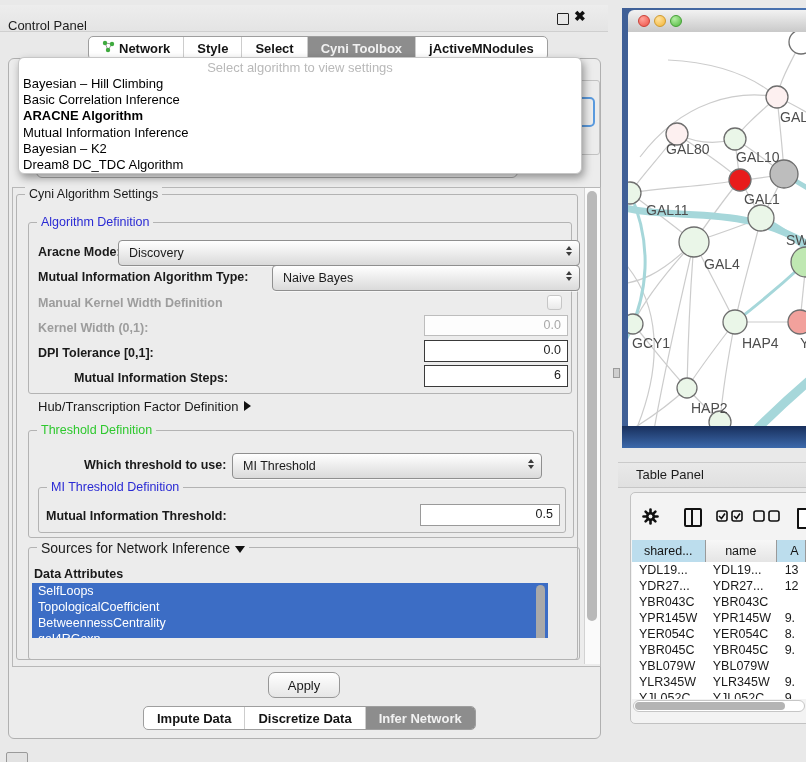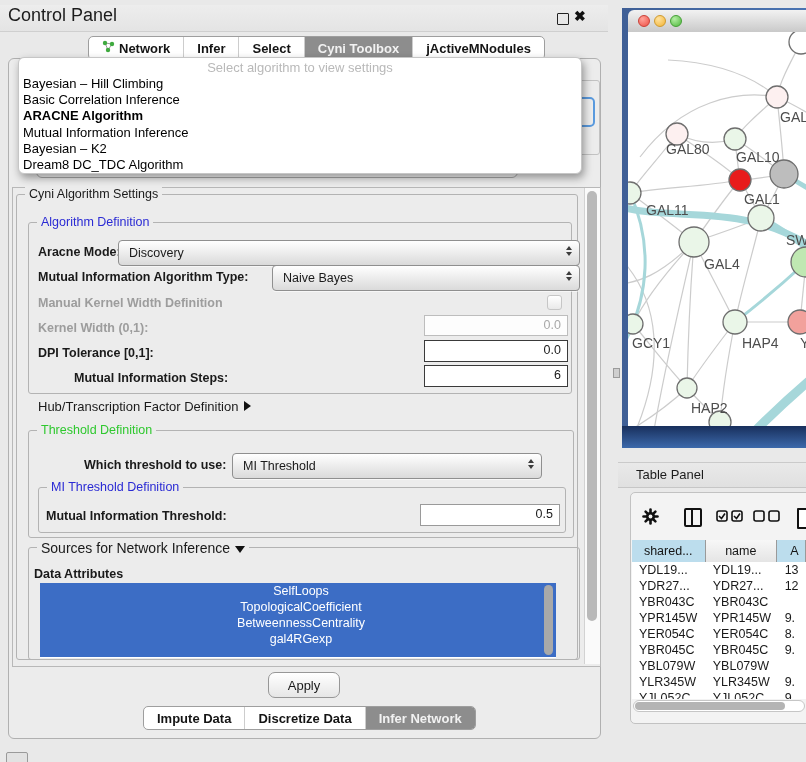--- a/index.html
+++ b/index.html
@@ -1,21 +1,21 @@
 <!DOCTYPE html>
 <html><head>
 <meta charset="utf-8">
 <style>
   html,body{margin:0;padding:0;background:#e9e9e9;font-family:"Liberation Sans",sans-serif;}
   #screen{position:relative;width:806px;height:762px;overflow:hidden;background:#e9e9e9;font-size:12.5px;color:#1a1a1a;}
   .abs{position:absolute;}
 
   
   .cp-titlebar{left:0;top:5px;width:608px;height:26px;border-bottom:1px solid #cfcfcf;background:linear-gradient(#ededed,#e4e4e4);}
-  .cp-title{position:absolute;left:8px;top:0;font-size:18px;color:#1c1c1c;}
+  .cp-title{position:absolute;left:8px;top:13px;font-size:13px;color:#1c1c1c;}
   .float-btn{position:absolute;left:557px;top:8px;width:10px;height:10px;border:1.6px solid #222;border-radius:1px;}
   .close-btn{position:absolute;left:574px;top:3px;font-size:14px;font-weight:bold;color:#111;}
 
   .tabbar{display:inline-flex;align-items:stretch;background:#fff;border:1px solid #9e9e9e;border-radius:5px;overflow:hidden;height:22px;}
   .tab{display:flex;align-items:center;gap:4px;padding:0 13px;font-size:13px;font-weight:bold;color:#141414;border-left:1px solid #cdcdcd;white-space:nowrap;}
   .tab:first-child{border-left:none;}
   .tab.selected{background:#8d8d8d;color:#f2f2f2;}
 
   .main-panel{left:8px;top:58px;width:591px;height:679px;background:#ececec;border:1px solid #b0b0b0;border-radius:6px;}
 
@@ -51,21 +51,21 @@
 
   .field{position:absolute;background:#fff;border:1.5px solid #3a3a3a;font-size:12.5px;text-align:right;padding:2px 6px 11px 0;box-sizing:border-box;}
   .field.soft{border:1px solid #9a9a9a;}
   .field.disabled{border:1px solid #bdbdbd;color:#a8a8a8;background:#fdfdfd;}
 
   .checkbox{position:absolute;width:13px;height:13px;border:1px solid #c6c6c6;border-radius:3px;background:linear-gradient(#ffffff,#e9e9e9);}
 
   .tri-right{display:inline-block;width:0;height:0;border-top:5px solid transparent;border-bottom:5px solid transparent;border-left:7px solid #111;margin-left:6px;}
   .tri-down{display:inline-block;width:0;height:0;border-left:5.5px solid transparent;border-right:5.5px solid transparent;border-top:7px solid #111;margin-left:5px;}
 
-  .attr-list{left:40px;top:583px;width:516px;height:75px;background:#fff;overflow:hidden;z-index:2;text-align:center;}
+  .attr-list{left:32px;top:583px;width:516px;height:55px;background:#fff;overflow:hidden;z-index:2;}
   .attr-item{height:16px;line-height:16px;background:#3c6dc5;color:#fff;font-size:12.5px;padding-left:6px;}
   .attr-sliver{height:10px;background:#3c6dc5;}
   .list-scroll{position:absolute;right:3px;top:2px;width:9px;height:70px;background:#a9a9a9;border-radius:5px;}
 
   .apply-btn{left:268px;top:672px;width:70px;height:24px;background:linear-gradient(#ffffff,#e6e6e6);border:1px solid #979797;border-radius:7px;font-size:13px;display:flex;align-items:center;justify-content:center;}
 
   .mini-icon{left:6px;top:752px;width:20px;height:12px;border:1.5px solid #9a9a9a;border-radius:2px;background:#e2e2e2;}
   .splitter-dot{left:613px;top:368px;width:5px;height:8px;border:1px solid #9b9b9b;background:#cfcfcf;}
 
   
@@ -121,21 +121,21 @@
             <line x1="3" y1="3" x2="6" y2="10" stroke="#9b9b9b" stroke-width="1"></line>
             <line x1="10" y1="4" x2="6" y2="10" stroke="#9b9b9b" stroke-width="1"></line>
             <circle cx="3" cy="3" r="2.2" fill="#3faa3f"></circle>
               <circle cx="10" cy="4" r="2.2" fill="#3faa3f"></circle>
               <circle cx="6" cy="10" r="2.2" fill="#3faa3f"></circle>
           </svg>
         </span>
         <span>Network</span>
       </div>
       <div class="tab">
-          <span>Infer</span>
+          <span>Style</span>
         </div>
       <div class="tab">
           <span>Select</span>
         </div>
       <div class="tab selected">
           <span>Cyni Toolbox</span>
         </div>
       <div class="tab">
           <span>jActiveMNodules</span>
         </div>

